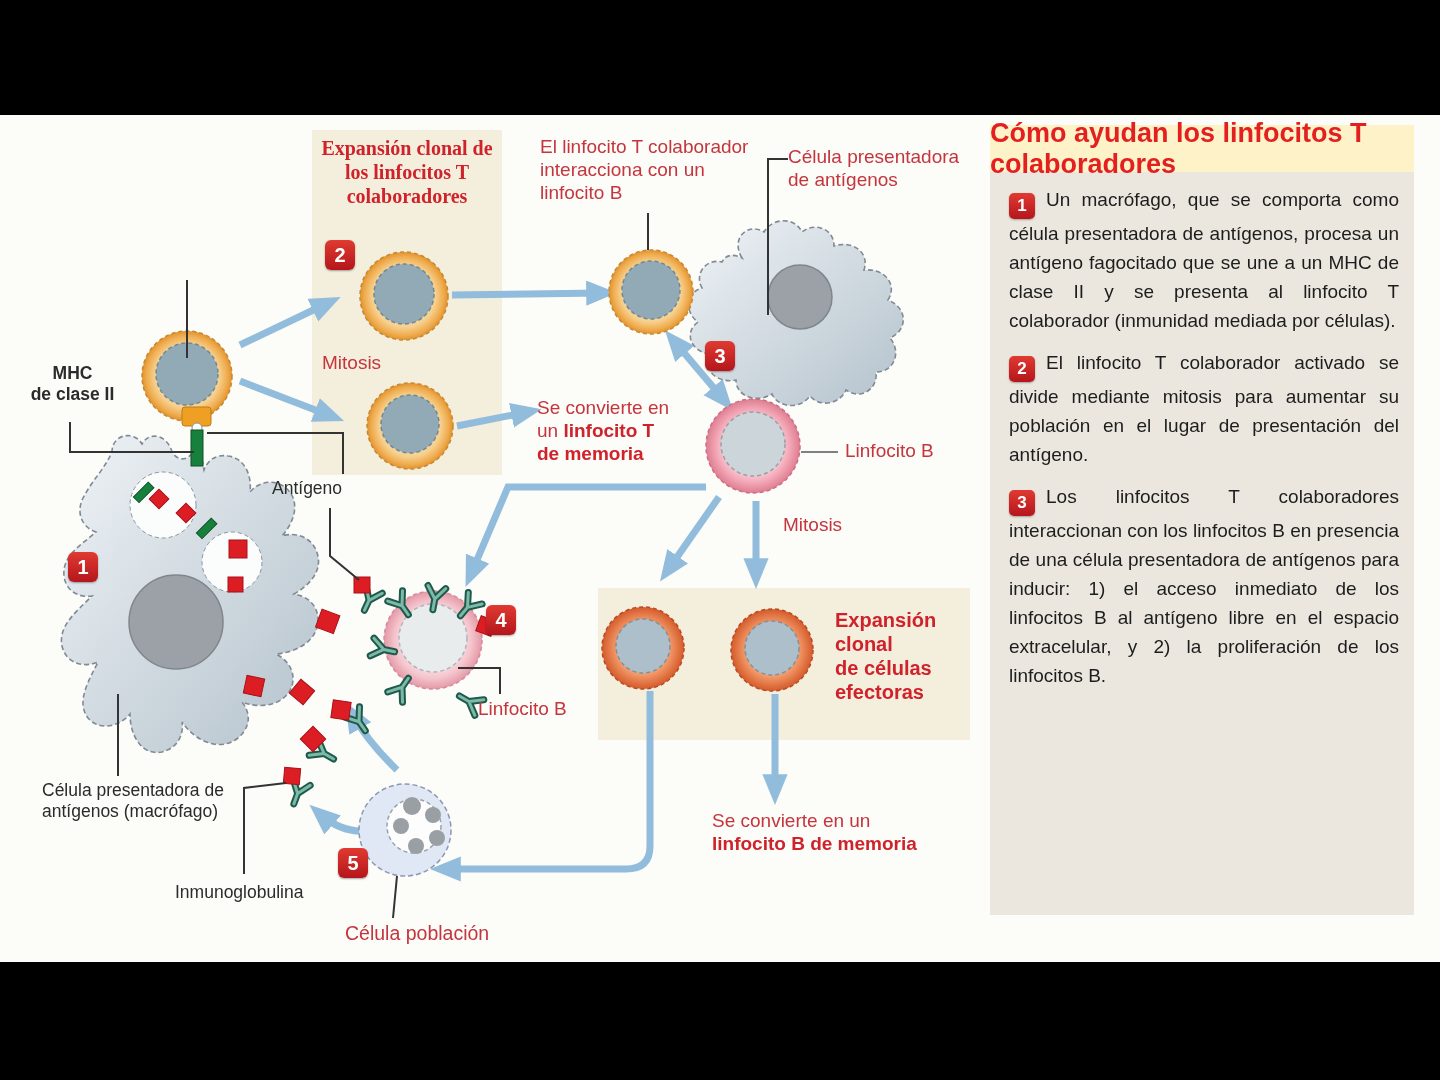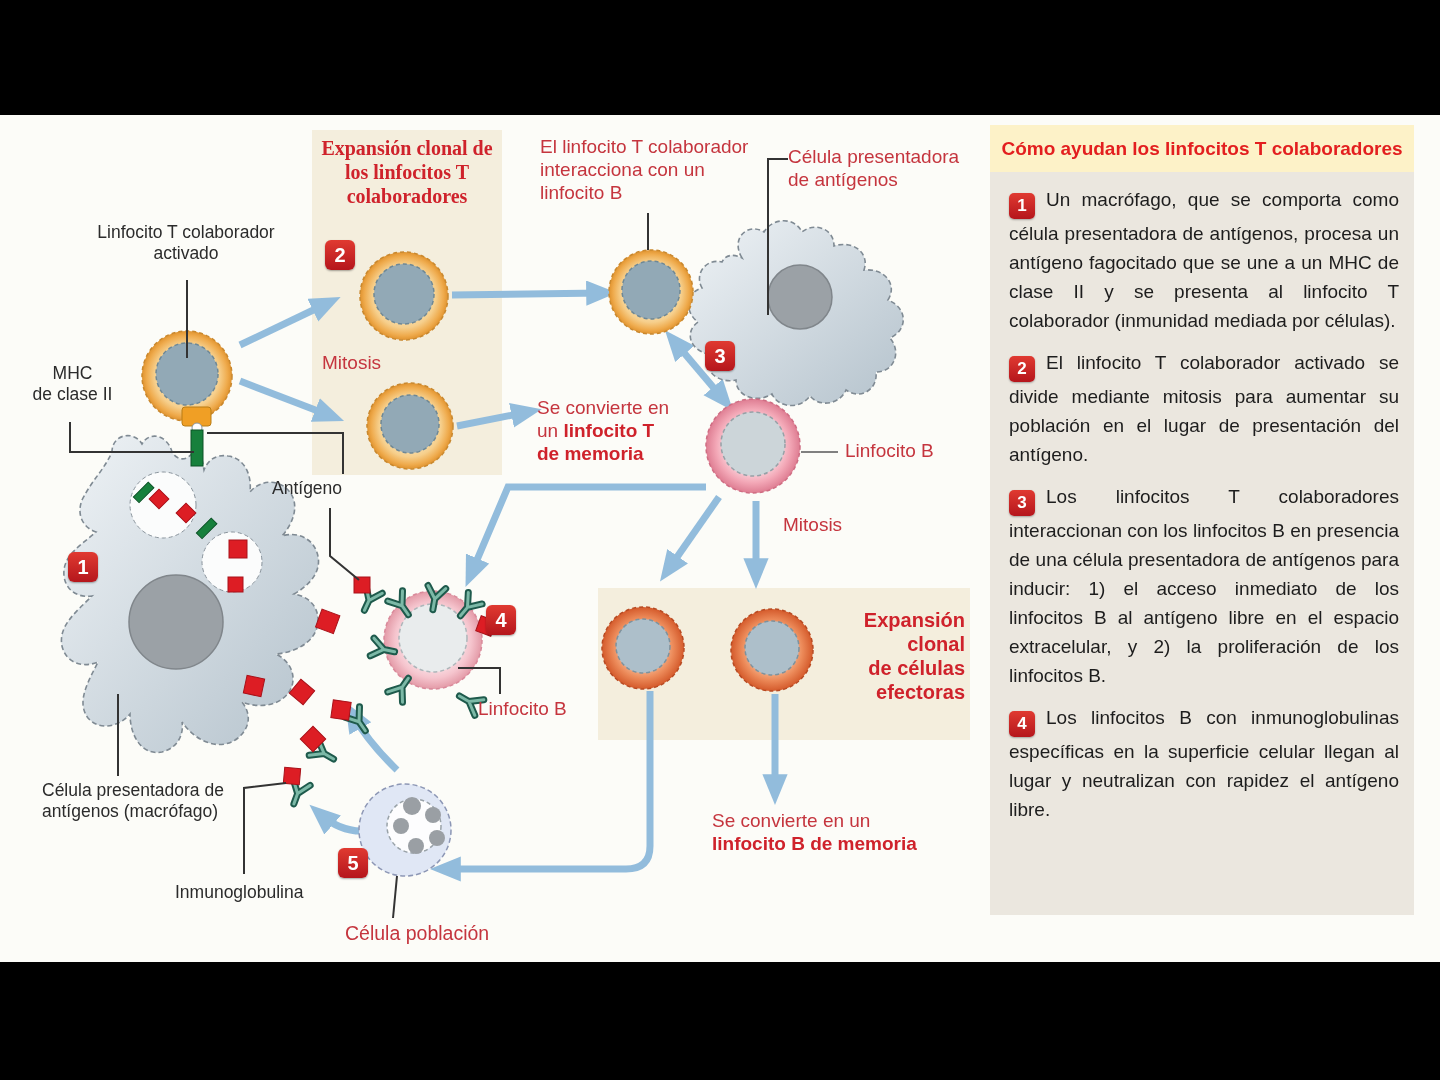--- a/index.html
+++ b/index.html
@@ -3,33 +3,33 @@
 <meta charset="utf-8">
 <style>
   html,body{margin:0;padding:0;background:#000;}
   #stage{position:relative;width:1440px;height:1080px;background:#000;overflow:hidden;
          font-family:"Liberation Sans",sans-serif;}
   #paper{position:absolute;left:0;top:115px;width:1440px;height:847px;background:#fcfcf8;}
   #art{position:absolute;left:0;top:0;width:1440px;height:1080px;}
   .lbl{position:absolute;line-height:1.2;z-index:3;}
   .blk{color:#2b2b2b;font-size:17.5px;}
   .red{color:#c5353e;font-size:19px;}
-  .redb{color:#cf222b;font-size:20px;font-weight:bold;text-align:right;}
+  .redb{color:#cf222b;font-size:20px;font-weight:bold;}
   .ctr{text-align:center;}
   .b{font-weight:bold;color:#cf222b;}
   .dbadge{position:absolute;width:30px;height:30px;border-radius:6px;z-index:4;
           background:linear-gradient(#e03a31,#b5161c);color:#fff;font-weight:bold;
           font-size:20px;text-align:center;line-height:30px;
           box-shadow:0 1px 2px rgba(0,0,0,.35);}
   
   #panel{position:absolute;left:990px;top:125px;width:424px;height:790px;
          background:#ebe7df;z-index:2;}
   #panel .strip{height:47px;background:#fdf2c8;display:flex;align-items:center;
          justify-content:center;}
-  #panel .strip div{color:#e31f1f;font-weight:bold;font-size:19px;}
+  #panel .strip div{color:#e31f1f;font-weight:bold;font-size:27px;}
   #panel .body{padding:13px 15px 0 19px;}
   .pitem{font-size:19px;line-height:29px;color:#1d1d1d;text-align:justify;
          margin-bottom:13px;}
   .badge{display:inline-block;width:26px;height:26px;border-radius:5px;
          background:linear-gradient(#e03a31,#b5161c);color:#fff;font-weight:bold;
          font-size:17px;line-height:26px;text-align:center;vertical-align:-5px;
          margin-right:11px;box-shadow:0 1px 2px rgba(0,0,0,.3);}
 </style>
 </head>
 <body>
@@ -203,22 +203,21 @@
       <path d="M648,213 L648,250"></path>
       <path d="M788,159 L768,159 L768,315"></path>
       <path d="M458,668 L500,668 L500,694"></path>
       <path d="M118,694 L118,776"></path>
       <path d="M286,783 L244,788 L244,874"></path>
       <path d="M397,876 L393,918"></path>
     </g>
     <path d="M801,452 L838,452" stroke="#808080" stroke-width="2"></path>
   </svg>
 
-  <div class="lbl blk ctr" style="left:85px;top:222px;width:202px;">Linfocito T colaborador activado</div>
-  <div class="lbl blk ctr" style="left:25px;top:363px;width:95px;">
+  <div class="lbl blk ctr" style="left:25px;top:363px;width:95px;font-weight:bold;">
     <div>MHC</div>
     <div>de clase II</div>
   </div>
   <div class="lbl redb ctr" style="left:317px;top:136px;width:180px;font-family:Liberation Serif, serif;">Expansión clonal de los linfocitos T colaboradores</div>
   <div class="lbl red" style="left:788px;top:146px;width:186px;">Célula presentadora de antígenos</div>
   <div class="lbl red" style="left:540px;top:136px;width:232px;">El linfocito T colaborador interacciona con un linfocito B</div>
   <div class="lbl red" style="left:322px;top:352px;">Mitosis</div>
   <div class="lbl red" style="left:537px;top:397px;width:160px;">
     <div>Se convierte en</div>
     <div><span>un</span> <span class="b">linfocito T</span></div>
@@ -249,16 +248,15 @@
   <div class="dbadge" style="left:338px;top:848px;">5</div>
 
   <div id="panel">
     <div class="strip">
       <div>Cómo ayudan los linfocitos T colaboradores</div>
     </div>
     <div class="body">
       <div class="pitem"><span class="badge">1</span><span>Un macrófago, que se comporta como célula presentadora de antígenos, procesa un antígeno fagocitado que se une a un MHC de clase II y se presenta al linfocito T colaborador (inmunidad mediada por células).</span></div>
       <div class="pitem"><span class="badge">2</span><span>El linfocito T colaborador activado se divide mediante mitosis para aumentar su población en el lugar de presentación del antígeno.</span></div>
       <div class="pitem"><span class="badge">3</span><span>Los linfocitos T colaboradores interaccionan con los linfocitos B en presencia de una célula presentadora de antígenos para inducir: 1) el acceso inmediato de los linfocitos B al antígeno libre en el espacio extracelular, y 2) la proliferación de los linfocitos B.</span></div>
-      <div class="pitem"><span class="badge">4</span><span>Los linfocitos B con inmunoglobulinas específicas en la superficie celular llegan al lugar y neutralizan con rapidez el antígeno libre.</span></div>
     </div>
   </div>
 </div>
 
 </body></html>

